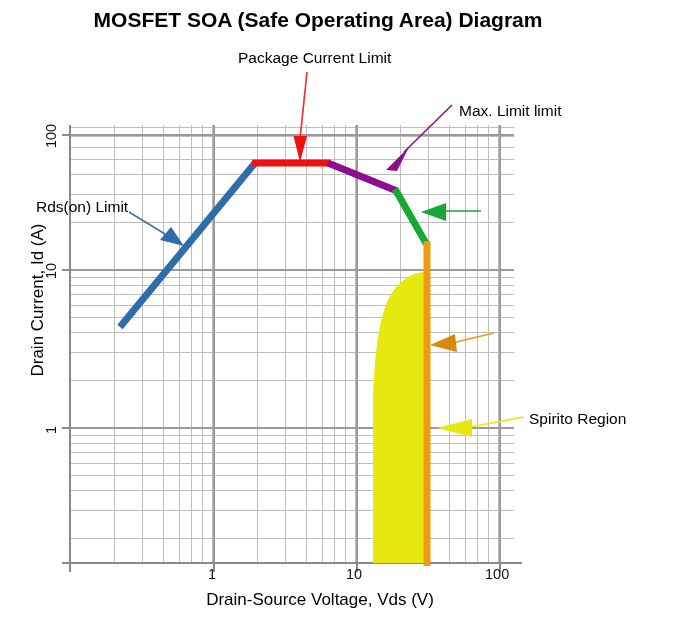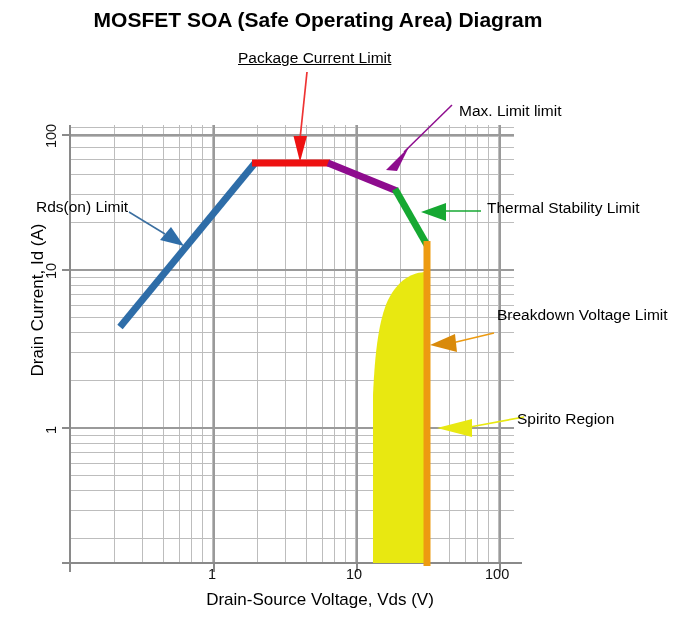--- a/index.html
+++ b/index.html
@@ -159,31 +159,29 @@
       <line x1="494" y1="333" x2="452" y2="343" stroke="#ED9B11" stroke-width="1.7"></line>
       <polygon points="430,345 455,334 457,352" fill="#D98A0A"></polygon>
     </g>
 
     <g>
       <line x1="524" y1="417" x2="470" y2="427" stroke="#E8E811" stroke-width="1.7"></line>
       <polygon points="437,428 472,419 472,437" fill="#E8E811"></polygon>
     </g>
   </svg>
 
-  <div class="anno" style="left:238px; top:50px;text-decoration:underline;">Package Current Limit</div>
+  <div class="anno" style="left:238px; top:50px;">Package Current Limit</div>
 
   <div class="anno" style="left:459px; top:103px;">Max. Limit limit</div>
 
-  <div class="anno" style="left:487px; top:200px;">Thermal Stability Limit</div>
 
   <div class="anno" style="left:21px; top:199px;margin-left:15px;">Rds(on) Limit</div>
 
-  <div class="anno" style="left:497px; top:307px;">Breakdown Voltage Limit</div>
 
-  <div class="anno" style="left:517px; top:411px;">Spirito Region</div>
+  <div class="anno" style="left:529px; top:411px;">Spirito Region</div>
 
   <div class="tick" style="left:208px; top:566px;">1</div>
   <div class="tick" style="left:346px; top:566px;">10</div>
   <div class="tick" style="left:485px; top:566px;">100</div>
 
   <div class="tick ytick" style="left:42px; top:422px; width:18px; text-align:center;">1</div>
   <div class="tick ytick" style="left:38px; top:263px; width:26px; text-align:center;">10</div>
   <div class="tick ytick" style="left:33px; top:128px; width:36px; text-align:center;">100</div>
 
   <div class="axis-label" id="xlabel">Drain-Source Voltage, Vds (V)</div>

